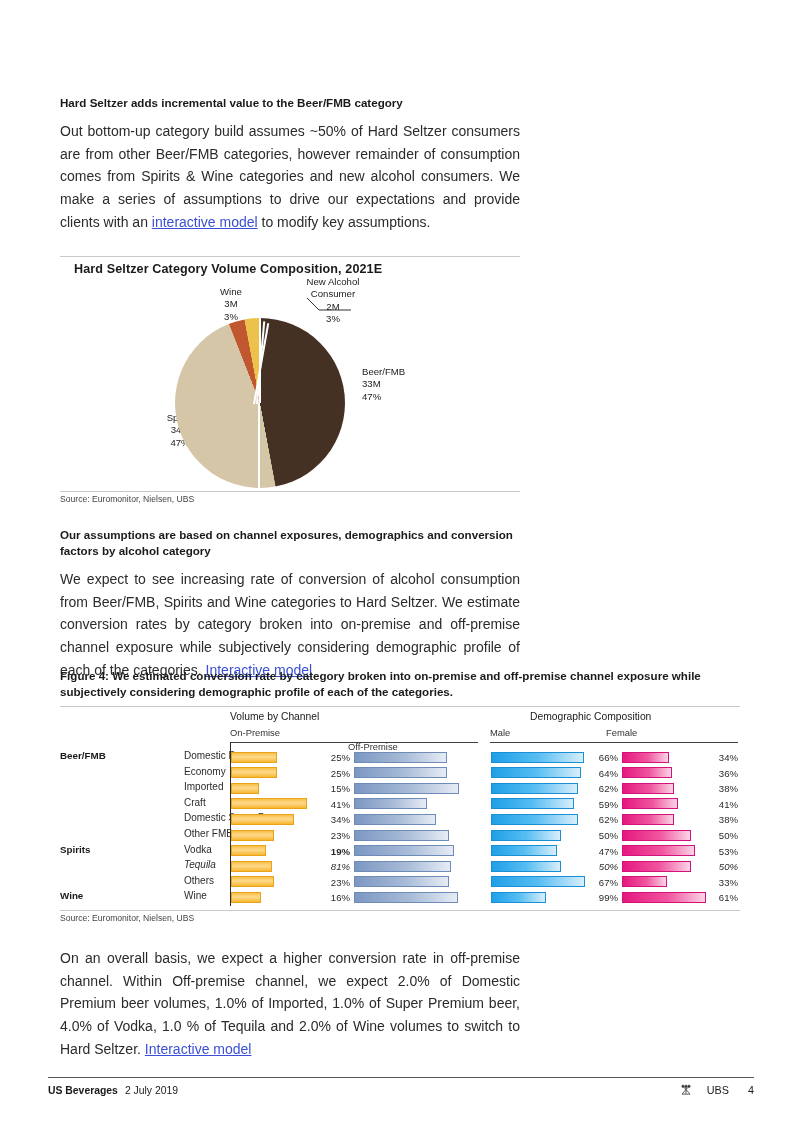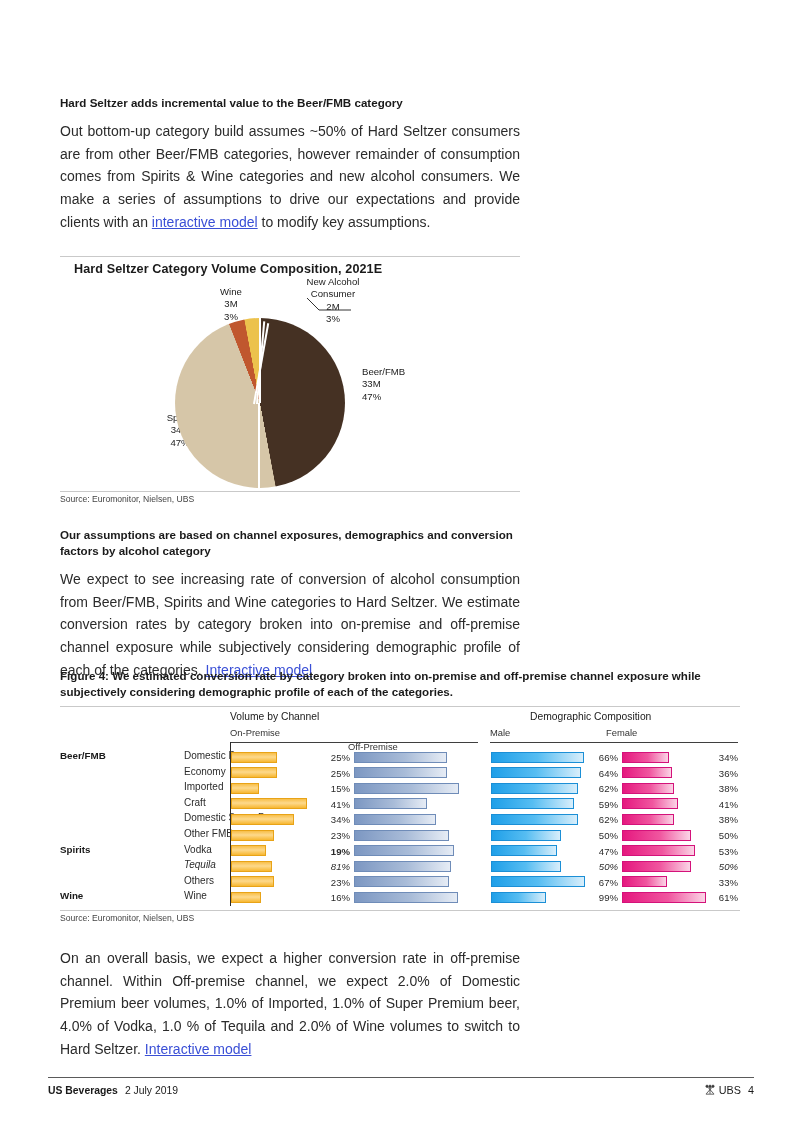--- a/index.html
+++ b/index.html
@@ -104,21 +104,21 @@
   .val { position:absolute; font-size:9.6px; color:#2b2b2b; text-align:right; }
 
   
   #close-par { position:absolute; left:60px; top:947px; width:460px; }
 
   
   #foot-rule { position:absolute; left:48px; top:1077px; width:706px; height:1px; background:#5a5a5a; }
   #foot-left { position:absolute; left:48px; top:1085px; font-size:10.4px; color:#1a1a1a; }
   #foot-left b { font-weight:bold; }
   #foot-date { font-weight:normal; margin-left:7px; }
-  #foot-right { position:absolute; right:48px; top:1084px; font-size:10.8px; color:#1a1a1a; display:flex; align-items:center; gap:3px; }
+  #foot-right { position:absolute; right:48px; top:1084px; font-size:10.8px; color:#1a1a1a; display:flex; align-items:center; gap:15px; }
   .ubs-keys { display:inline-block; width:12px; height:12px; position:relative; }
 </style>
 </head>
 <body>
 
 <div class="page">
 
   <div id="sec1-title" class="h-bold">Hard Seltzer adds incremental value to the Beer/FMB category</div>
 
   <div id="sec1-par" class="body-par">

